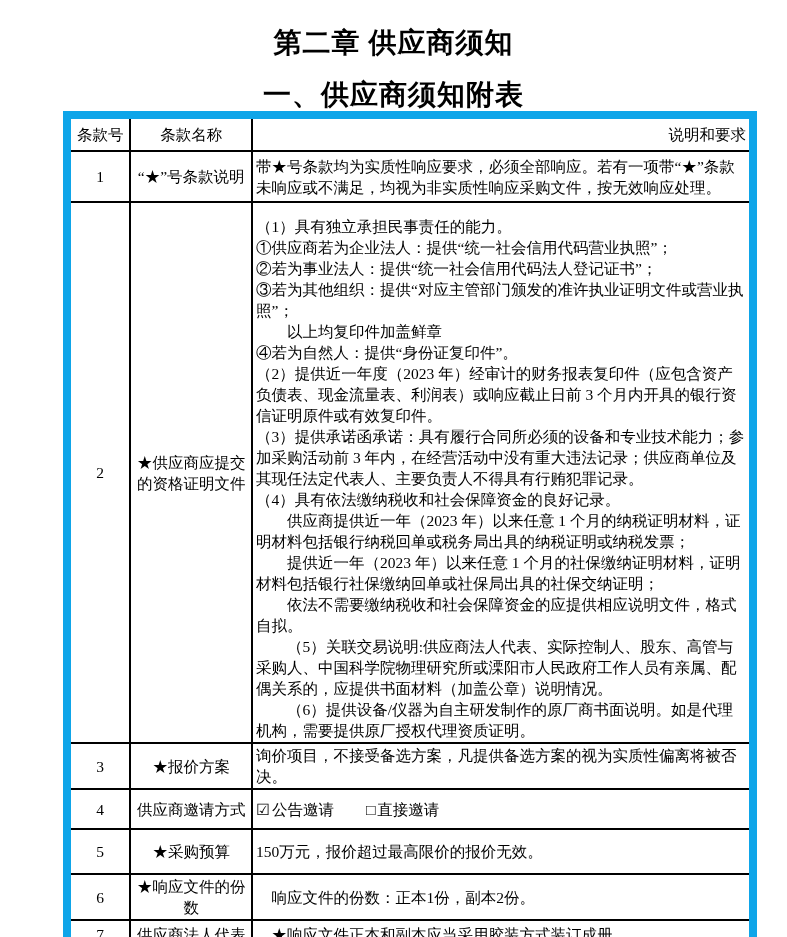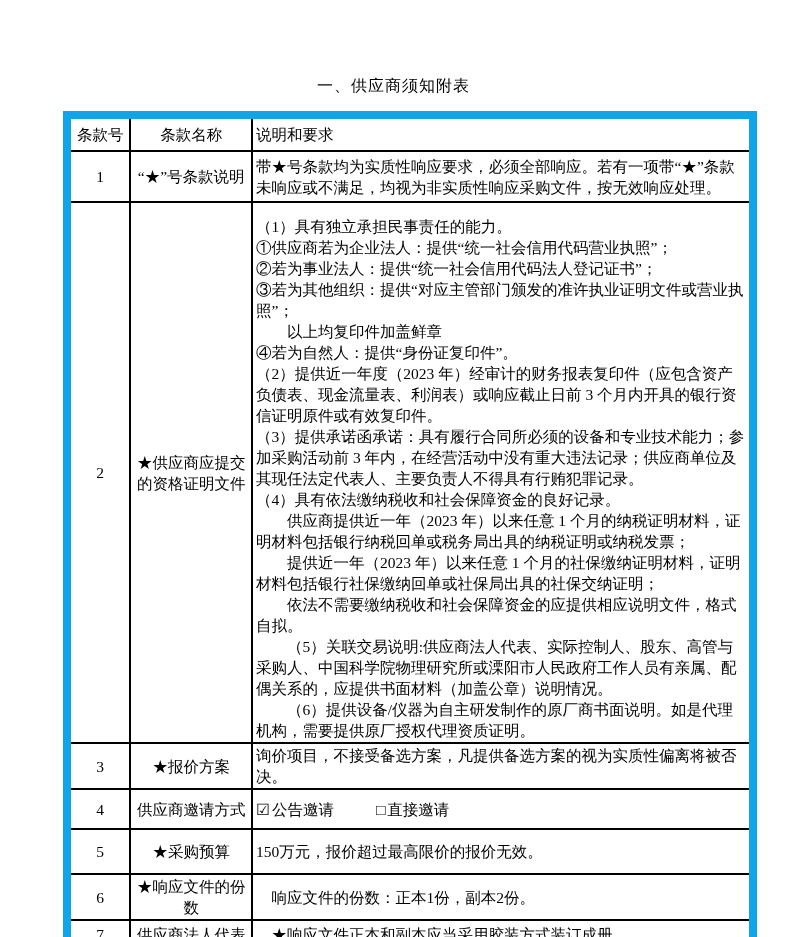--- a/index.html
+++ b/index.html
@@ -13,21 +13,21 @@
   }
   .doc-title{
     position:absolute;top:24px;left:0;right:0;
     text-align:center;
     font-size:28px;font-weight:bold;
     letter-spacing:1px;
   }
   .doc-subtitle{
     position:absolute;top:76px;left:0;right:0;
     text-align:center;
-    font-size:16px;font-weight:normal;
+    font-size:28px;font-weight:bold;
     letter-spacing:1px;
   }
   table.doc-table{
     position:absolute;top:111px;left:63px;
     width:694px;
     border-collapse:collapse;
     table-layout:fixed;
   }
   table.doc-table td,table.doc-table th{
     border:2px solid #000;
@@ -39,32 +39,33 @@
     vertical-align:middle;
   }
   table.doc-table{border:8px solid #0ea5e9;}
   table.doc-table tr>*:first-child{border-left:3px solid #000;}
   table.doc-table tr>*:last-child{border-right:3px solid #000;}
   table.doc-table tr:first-child>*{border-top:3px solid #000;}
   table.doc-table tr:last-child>*{border-bottom:3px solid #000;}
   .col-no{width:62px;text-align:center;}
   .col-name{width:119px;text-align:center;}
   .col-desc{width:490px;text-align:left;}
-  th.col-desc{text-align:left;}
+  th.col-desc{text-align:right;}
   td.cell-desc{white-space:pre-wrap;word-break:break-all;}
   tr.row-tall td.cell-desc{vertical-align:top;padding-top:13px;}
   .opt{display:inline-block;text-align:right;}
-  .opt + .opt{margin-left:42px;}
+  .opt + .opt{margin-left:32px;}
   .opt .box{margin-right:2px;}
 </style>
 </head>
 <body>
 
 <div class="page">
 
+  <div class="doc-title">第二章 供应商须知</div>
   <div class="doc-subtitle">一、供应商须知附表</div>
 
   <table class="doc-table">
     <colgroup>
       <col class="col-no">
         <col class="col-name">
         <col class="col-desc">
     </colgroup>
 
     <tbody>

